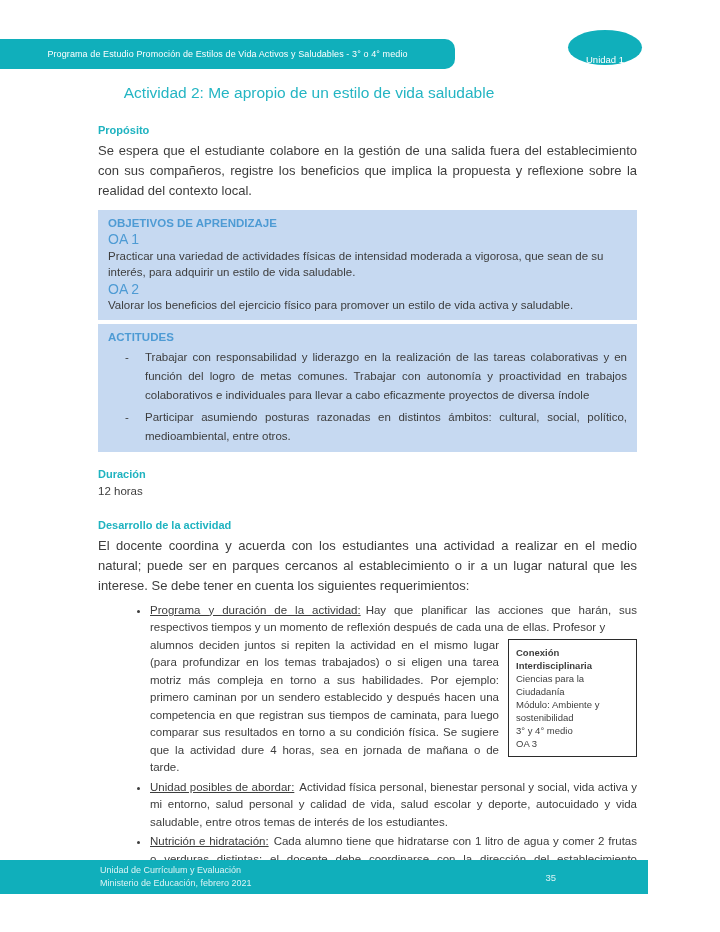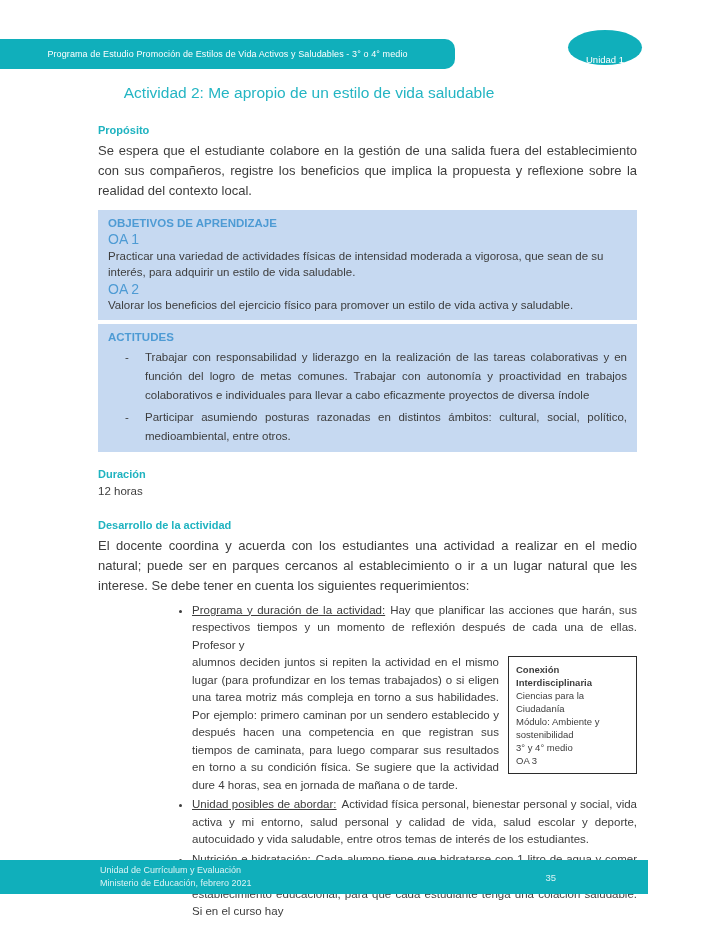--- a/index.html
+++ b/index.html
@@ -45,21 +45,21 @@
   .bluebox-title { color: #4e9bd4; font-size: 11.5px; font-weight: bold; line-height: 16px; }
   .oa-label { color: #4e9bd4; font-size: 14px; line-height: 16.5px; }
   .oa-text { font-size: 11.5px; line-height: 16.5px; }
   .bluebox.actitudes { margin-top: 4px; }
   .dash-item { position: relative; padding-left: 37px; font-size: 11.5px; line-height: 19px; text-align: justify; margin-top: 3px; }
   .dash-item::before { content: "-"; position: absolute; left: 17px; top: 0; }
   .sec-duracion { margin-top: 14px; }
   .plain { font-size: 11.5px; line-height: 19px; }
   .sec-desarrollo { margin-top: 16px; }
   ul.reqs { margin-top: 6px; list-style: disc outside; padding-left: 52px; }
-  ul.reqs li { font-size: 11.5px; line-height: 17.5px; text-align: justify; margin-top: 2px; margin-left: 42px; }
+  ul.reqs li { font-size: 11.5px; line-height: 17.5px; text-align: justify; margin-top: 2px; }
   .lead { text-decoration: underline; margin-right: 5px; }
   .conexion-box {
     float: right; width: 129px;
     margin-left: 9px; margin-bottom: 3px; margin-top: 2px;
     background: #ffffff; border: 1px solid #2b2b2b;
     padding: 6px 7px; text-align: left;
     font-size: 9.5px; line-height: 13px;
   }
   .conexion-title { font-weight: bold; font-size: 9.5px; line-height: 13px; }
   .b1-rest { overflow: visible; }

